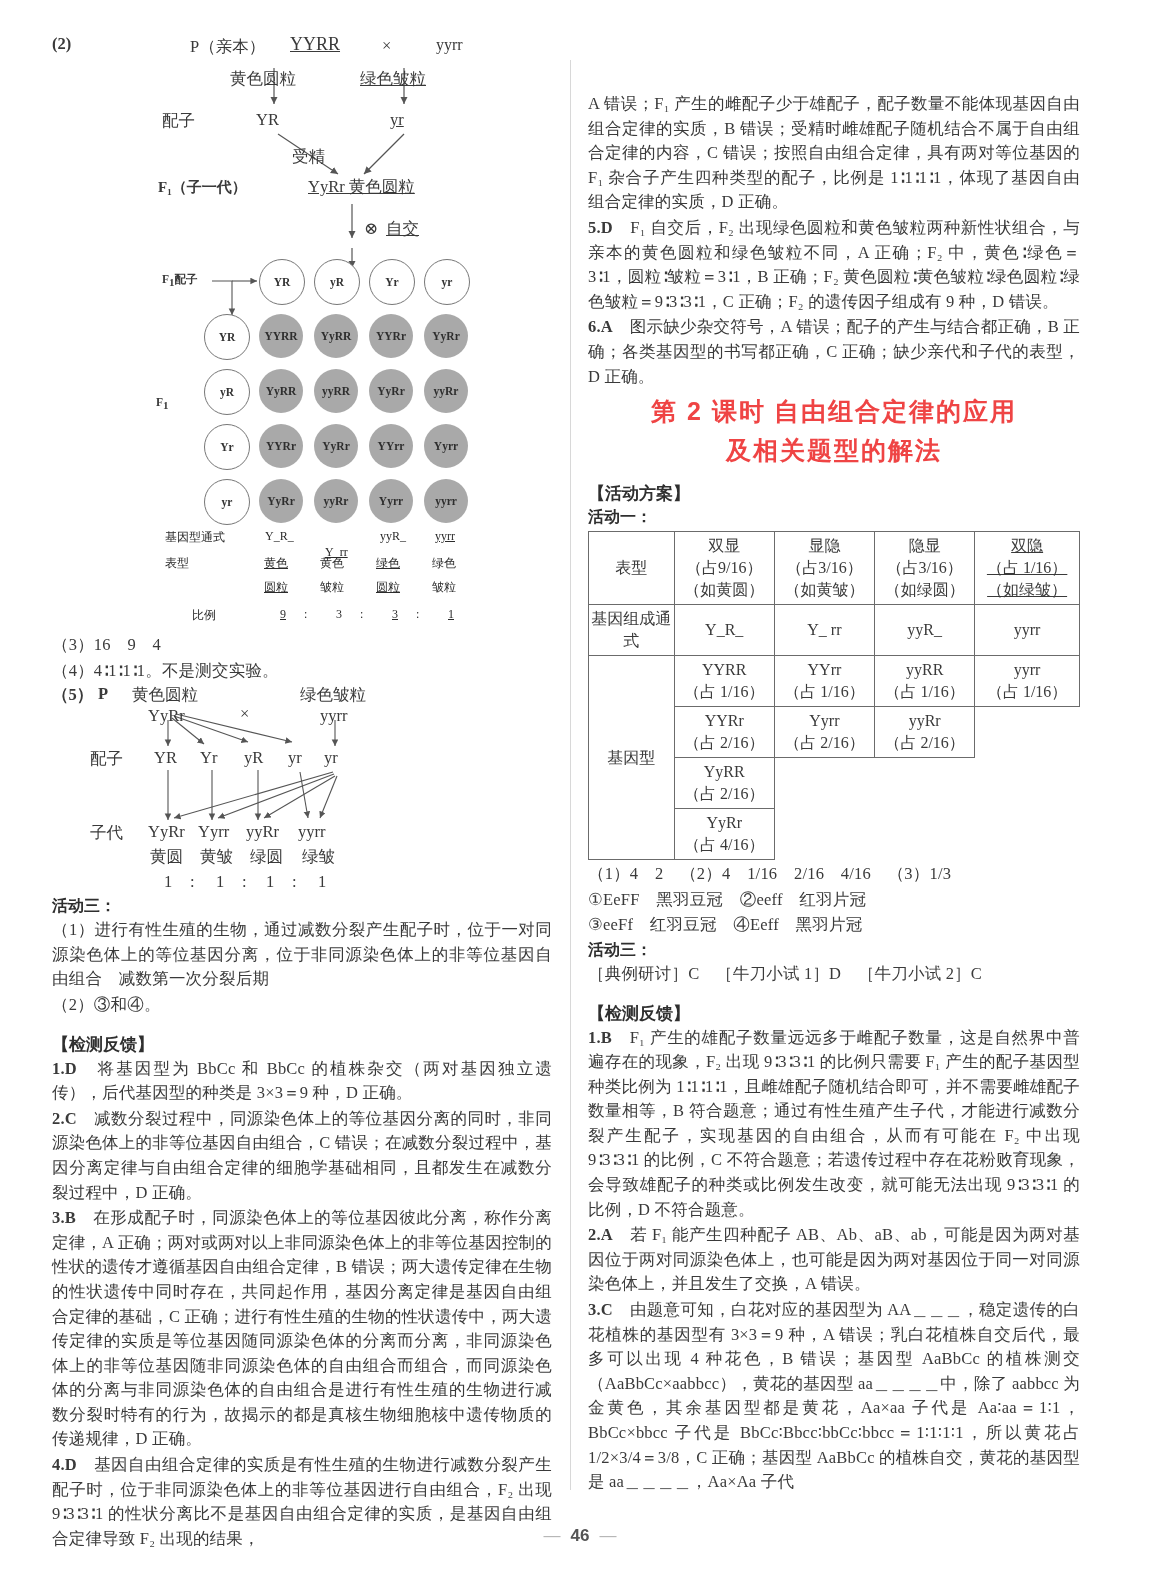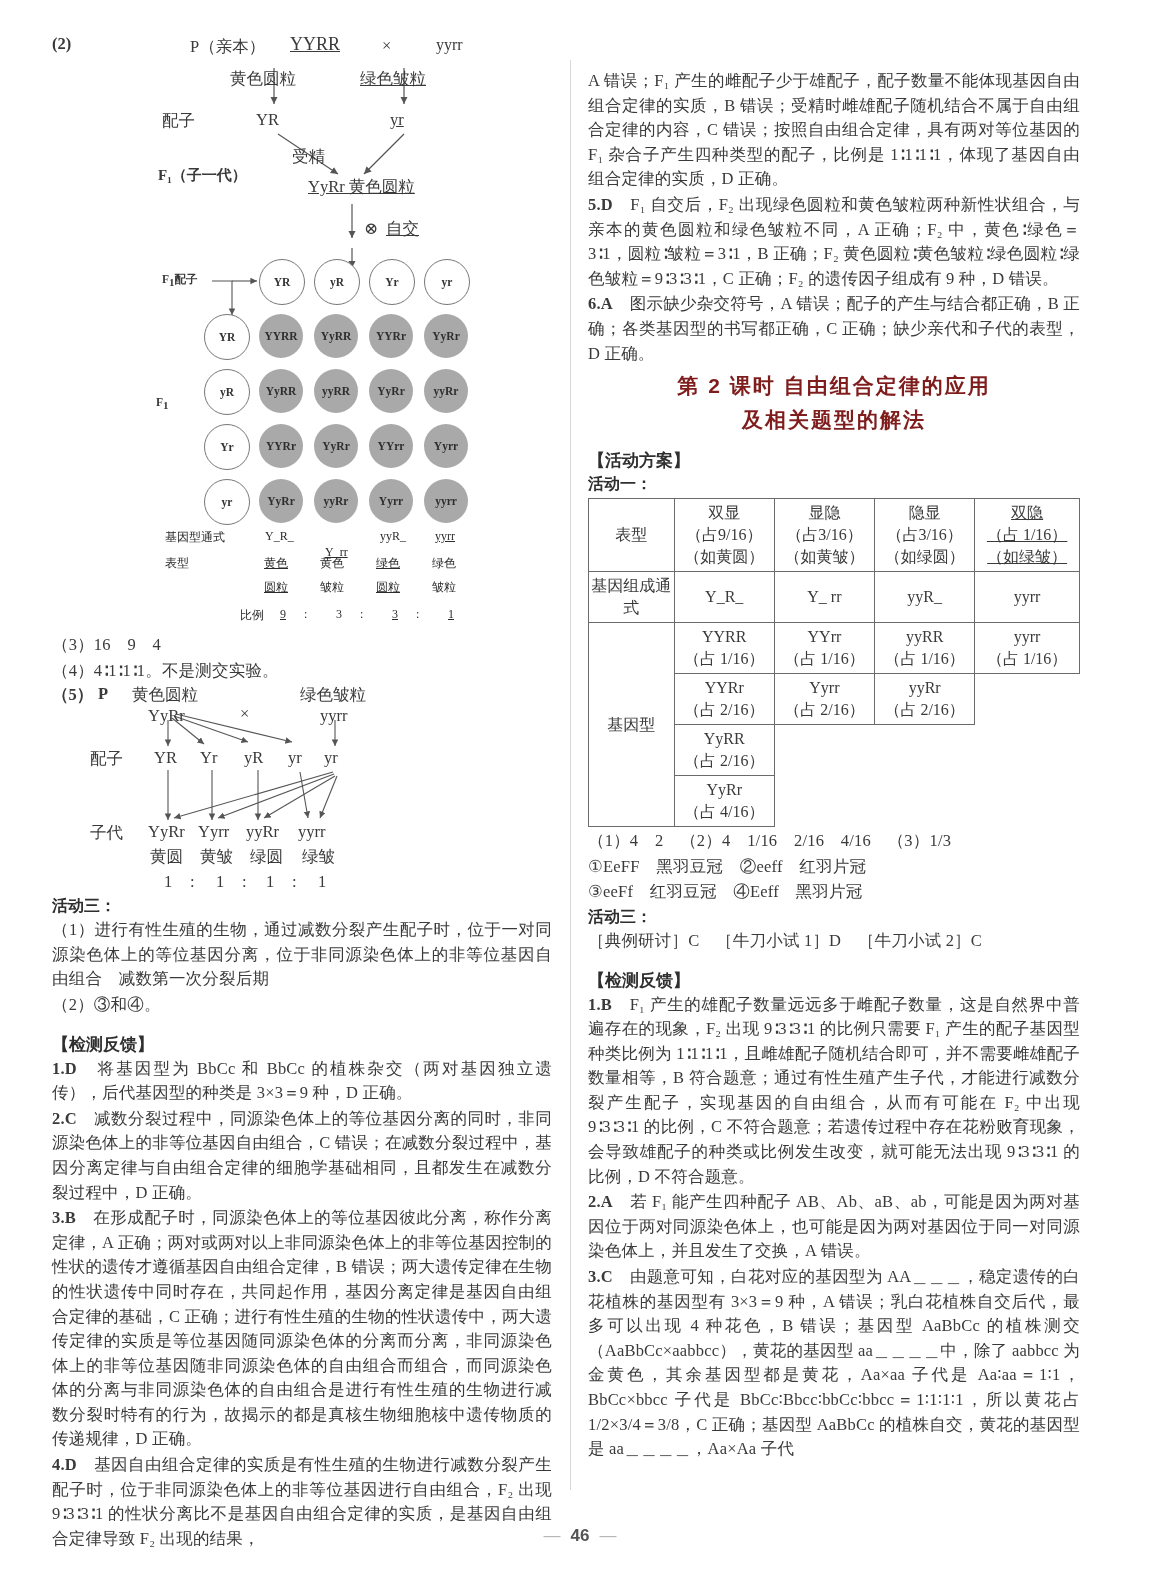--- a/index.html
+++ b/index.html
@@ -49,23 +49,23 @@
   .cir.fill{background:#a9a9a9;color:#2e2e2e;}
 
   .rowlbl{position:absolute;font-size:12px;white-space:nowrap;}
 
   
   .d5{position:relative;height:188px;}
   .d5svg{position:absolute;left:0;top:0;width:500px;height:188px;}
 
   
   .ktitle{
-    text-align:center;font-weight:bold;font-size:21px;letter-spacing:2px;
+    text-align:center;font-weight:bold;font-size:25px;letter-spacing:2px;
     font-family:"Liberation Sans","DejaVu Sans",sans-serif;
-    color:#7f1d1d;margin:6px 0 1px 0;
+    color:#ef4444;margin:6px 0 1px 0;
   }
   .ktitle span{margin:0 4px;}
 
   
   table.act{
     border-collapse:collapse;width:492px;margin-top:3px;
     font-size:16px;color:#3a3a3a;
   }
   table.act td{
     border:1px solid #6b6b6b;text-align:center;vertical-align:middle;
@@ -121,21 +121,21 @@
 
       <span class="d-txt" style="left:178px;top:42px;">黄色圆粒</span>
       <span class="d-txt ul" style="left:308px;top:42px;">绿色皱粒</span>
 
       <span class="d-txt" style="left:110px;top:84px;">配子</span>
       <span class="d-txt" style="left:204px;top:84px;">YR</span>
       <span class="d-txt ul" style="left:338px;top:84px;">yr</span>
 
       <span class="d-txt" style="left:240px;top:120px;">受精</span>
 
-      <span class="d-txt b" style="left:106px;top:140px;font-size:15px;">F₁（子一代）</span>
+      <span class="d-txt b" style="left:106px;top:152px;font-size:15px;">F₁（子一代）</span>
       <span class="d-txt ul" style="left:256px;top:150px;">YyRr 黄色圆粒</span>
 
       <span class="d-txt" style="left:312px;top:192px;font-size:17px;">⊗</span>
       <span class="d-txt ul" style="left:334px;top:192px;">自交</span>
 
       <span class="d-txt b d-sm" style="left:110px;top:246px;">F<sub class="sub">1</sub>配子</span>
       <span class="d-txt b d-sm" style="left:104px;top:370px;">F<sub class="sub">1</sub></span>
 
       <div class="pun">
         <div class="cir open" style="left:207px;top:233px;">YR</div>
@@ -181,21 +181,21 @@
       <span class="rowlbl ul" style="left:212px;top:26px;">黄色</span>
       <span class="rowlbl" style="left:268px;top:26px;">黄色</span>
       <span class="rowlbl ul" style="left:324px;top:26px;">绿色</span>
       <span class="rowlbl" style="left:380px;top:26px;">绿色</span>
 
       <span class="rowlbl ul" style="left:212px;top:50px;">圆粒</span>
       <span class="rowlbl" style="left:268px;top:50px;">皱粒</span>
       <span class="rowlbl ul" style="left:324px;top:50px;">圆粒</span>
       <span class="rowlbl" style="left:380px;top:50px;">皱粒</span>
 
-      <span class="rowlbl" style="left:140px;top:78px;margin-left:48px;">比例</span>
+      <span class="rowlbl" style="left:140px;top:78px;">比例</span>
       <span class="rowlbl ul" style="left:228px;top:78px;">9</span>
       <span class="rowlbl" style="left:252px;top:78px;">:</span>
       <span class="rowlbl" style="left:284px;top:78px;">3</span>
       <span class="rowlbl" style="left:308px;top:78px;">:</span>
       <span class="rowlbl ul" style="left:340px;top:78px;">3</span>
       <span class="rowlbl" style="left:364px;top:78px;">:</span>
       <span class="rowlbl ul" style="left:396px;top:78px;">1</span>
     </div>
 
     <p class="p">（3）16　9　4</p>
@@ -269,21 +269,21 @@
     <p class="p">（2）③和④。</p>
 
     <div class="sect">【检测反馈】</div>
 
     <p class="p"><span class="lead">1.</span><span class="lead">D</span><span>　将基因型为 BbCc 和 BbCc 的植株杂交（两对基因独立遗传），后代基因型的种类是 3×3＝9 种，D 正确。</span></p>
     <p class="p"><span class="lead">2.</span><span class="lead">C</span><span>　减数分裂过程中，同源染色体上的等位基因分离的同时，非同源染色体上的非等位基因自由组合，C 错误；在减数分裂过程中，基因分离定律与自由组合定律的细胞学基础相同，且都发生在减数分裂过程中，D 正确。</span></p>
     <p class="p"><span class="lead">3.</span><span class="lead">B</span><span>　在形成配子时，同源染色体上的等位基因彼此分离，称作分离定律，A 正确；两对或两对以上非同源染色体上的非等位基因控制的性状的遗传才遵循基因自由组合定律，B 错误；两大遗传定律在生物的性状遗传中同时存在，共同起作用，基因分离定律是基因自由组合定律的基础，C 正确；进行有性生殖的生物的性状遗传中，两大遗传定律的实质是等位基因随同源染色体的分离而分离，非同源染色体上的非等位基因随非同源染色体的自由组合而组合，而同源染色体的分离与非同源染色体的自由组合是进行有性生殖的生物进行减数分裂时特有的行为，故揭示的都是真核生物细胞核中遗传物质的传递规律，D 正确。</span></p>
     <p class="p"><span class="lead">4.</span><span class="lead">D</span><span>　基因自由组合定律的实质是有性生殖的生物进行减数分裂产生配子时，位于非同源染色体上的非等位基因进行自由组合，F₂ 出现 9∶3∶3∶1 的性状分离比不是基因自由组合定律的实质，是基因自由组合定律导致 F₂ 出现的结果，</span></p>
   </div>
 
-  <div class="col col-right" style="padding-top:69px;">
+  <div class="col col-right" style="padding-top:92px;">
 
     <p class="p">A 错误；F₁ 产生的雌配子少于雄配子，配子数量不能体现基因自由组合定律的实质，B 错误；受精时雌雄配子随机结合不属于自由组合定律的内容，C 错误；按照自由组合定律，具有两对等位基因的 F₁ 杂合子产生四种类型的配子，比例是 1∶1∶1∶1，体现了基因自由组合定律的实质，D 正确。</p>
 
     <p class="p"><span class="lead">5.</span><span class="lead">D</span><span>　F₁ 自交后，F₂ 出现绿色圆粒和黄色皱粒两种新性状组合，与亲本的黄色圆粒和绿色皱粒不同，A 正确；F₂ 中，黄色∶绿色＝3∶1，圆粒∶皱粒＝3∶1，B 正确；F₂ 黄色圆粒∶黄色皱粒∶绿色圆粒∶绿色皱粒＝9∶3∶3∶1，C 正确；F₂ 的遗传因子组成有 9 种，D 错误。</span></p>
     <p class="p"><span class="lead">6.</span><span class="lead">A</span><span>　图示缺少杂交符号，A 错误；配子的产生与结合都正确，B 正确；各类基因型的书写都正确，C 正确；缺少亲代和子代的表型，D 正确。</span></p>
 
     <div class="ktitle"><span>第 2 课时</span><span>自由组合定律的应用</span></div>
     <div class="ktitle">及相关题型的解法</div>
 
     <div class="sect">【活动方案】</div>

